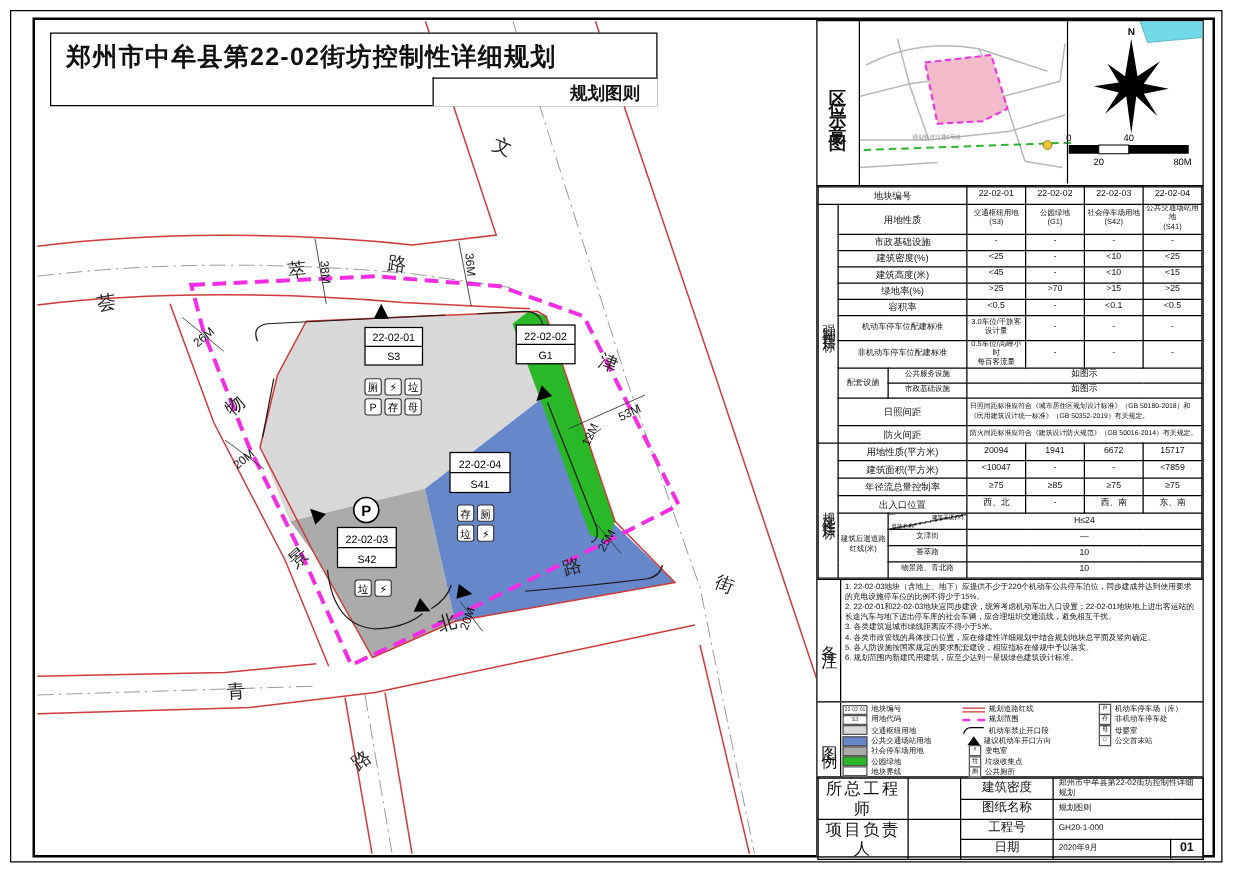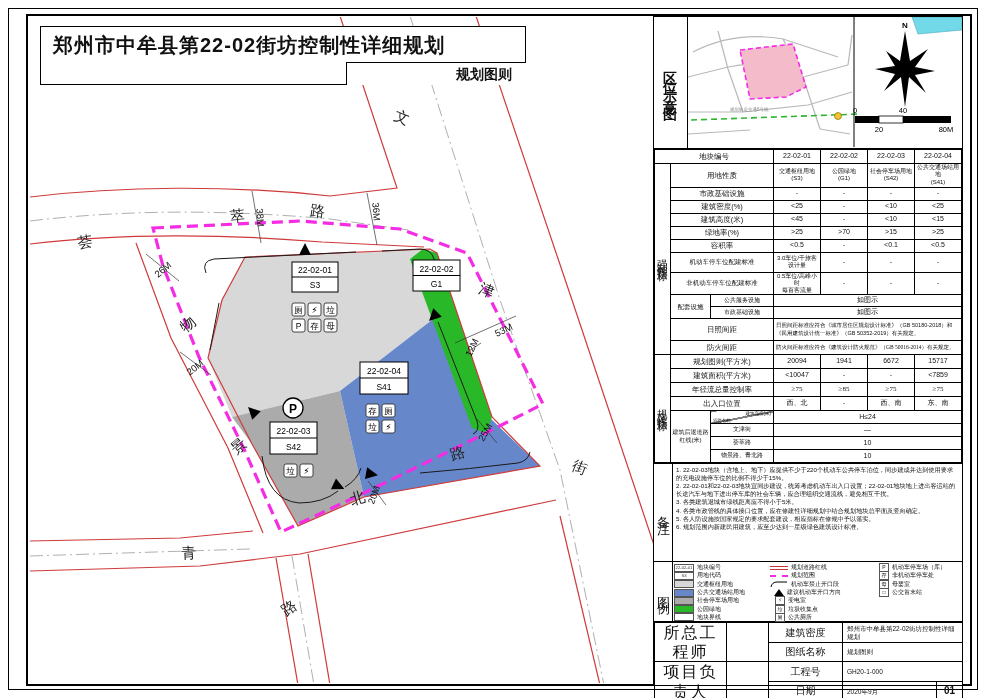--- a/index.html
+++ b/index.html
@@ -46,21 +46,21 @@
   .sw-idbox,.sw-codebox{border:0.8px solid #555;background:#fff;font-size:4.2px;line-height:5px;text-align:center;color:#333;}
   .sw-dline{border-top:1.6px solid #c33;border-bottom:1.6px solid #c33;height:2px !important;}
   .sw-mdash{border-top:2.5px dashed #f42ce4;height:0 !important;}
   .sw-tri{width:0 !important;height:0 !important;border-left:5px solid transparent;border-right:5px solid transparent;border-bottom:7px solid #000;margin-left:4px;margin-right:7px;}
   .sw-glyph{border:0.8px solid #555;background:#fff;font-size:5px;line-height:6px;text-align:center;width:8px !important;margin-left:5px;margin-right:8px;}
   .sw-curve svg{display:block;}
   
   #tblock{height:65px;}
   #tblock table{height:100%;}
   #tblock td{font-size:10px;}
-  #tblock td.vlg{font-size:16px;letter-spacing:2px;}
+  #tblock td.vlg{font-size:13px;letter-spacing:2px;}
   #tblock td.val{font-size:6.5px;text-align:left;padding-left:4px;}
   #tblock td.sheet{font-size:10px;font-weight:bold;}
   text{font-family:"Liberation Sans","DejaVu Sans",sans-serif;}
 </style>
 </head>
 <body>
 
 <div id="sheet">
   <div class="abs" id="frame-outer"></div>
   <div class="abs" id="frame-inner"></div>
@@ -338,40 +338,40 @@
               <td colspan="4">如图示</td>
             </tr>
             <tr style="height: 12px;">
               <td class="xsmall">市政基础设施</td>
               <td colspan="4">如图示</td>
             </tr>
             <tr style="height: 22px; margin-left: 35px;">
               <td colspan="2" class="lab">日照间距</td>
               <td colspan="4" class="ref">日照间距标准应符合《城市居住区规划设计标准》（GB 50180-2018）和《民用建筑设计统一标准》（GB 50352-2019）有关规定。</td>
             </tr>
-            <tr style="height: 14px; font-family: Liberation Serif, serif;">
+            <tr style="height: 14px;">
               <td colspan="2" class="lab">防火间距</td>
               <td colspan="4" class="ref">防火间距标准应符合《建筑设计防火规范》（GB 50016-2014）有关规定。</td>
             </tr>
             <tr style="height: 14px;">
               <td rowspan="8" class="vcell">规定性指标</td>
-              <td colspan="2" class="lab">规划图则(平方米)</td>
+              <td colspan="2" class="lab">用地性质(平方米)</td>
               <td>20094</td>
               <td>1941</td>
               <td>6672</td>
               <td>15717</td>
             </tr>
             <tr style="height: 14px;">
               <td colspan="2" class="lab">建筑面积(平方米)</td>
               <td>&lt;10047</td>
               <td>-</td>
               <td>-</td>
               <td>&lt;7859</td>
             </tr>
-            <tr style="height: 14px; font-family: Liberation Serif, serif;">
+            <tr style="height: 14px;">
               <td colspan="2" class="lab">年径流总量控制率</td>
               <td>≥75</td>
               <td>≥85</td>
               <td>≥75</td>
               <td>≥75</td>
             </tr>
             <tr style="height: 14px;">
               <td colspan="2" class="lab">出入口位置</td>
               <td>西、北</td>
               <td>-</td>

